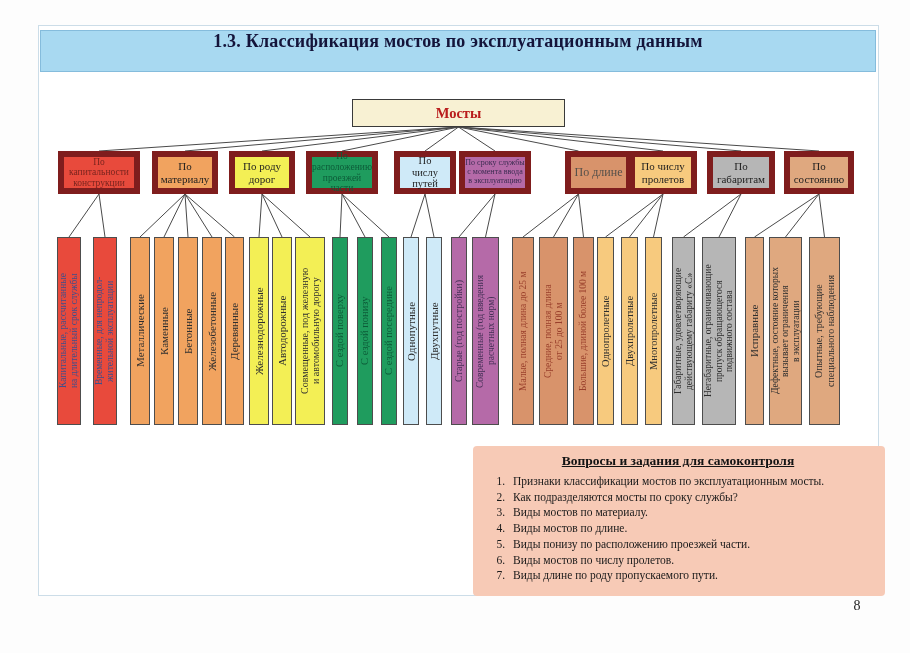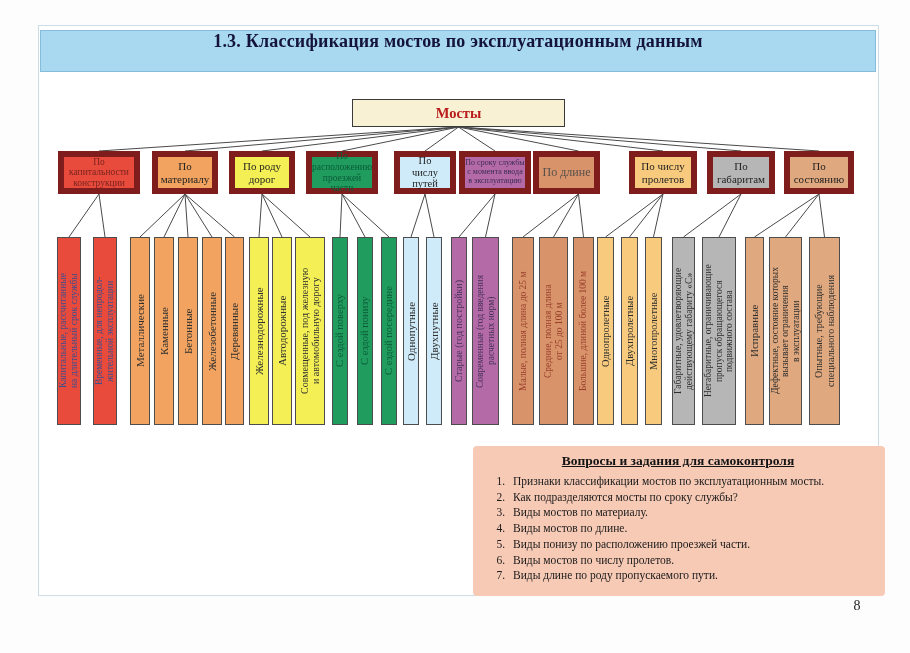--- a/index.html
+++ b/index.html
@@ -156,21 +156,21 @@
 с момента ввода
 в эксплуатацию</span>
       </div>
       <div class="leaf" style="left: 451px; width: 16px; font-size: 10px; background: rgb(181, 106, 168); color: rgb(70, 48, 87);">
         <span>Старые (год постройки)</span>
       </div>
       <div class="leaf" style="left: 472px; width: 27px; font-size: 9.5px; background: rgb(181, 106, 168); color: rgb(70, 48, 87);">
         <span>Современные (год введения
 расчетных норм)</span>
       </div>
-      <div class="cat" style="left: 533px; width: 67px; font-size: 12px; background: rgb(216, 147, 107); color: rgb(85, 80, 74);">
+      <div class="cat" style="left: 565px; width: 67px; font-size: 12px; background: rgb(216, 147, 107); color: rgb(85, 80, 74);">
         <span>По длине</span>
       </div>
       <div class="leaf" style="left: 512px; width: 22px; font-size: 9.5px; background: rgb(216, 147, 107); color: rgb(153, 63, 43);">
         <span>Малые, полная длина до 25 м</span>
       </div>
       <div class="leaf" style="left: 539px; width: 29px; font-size: 9.5px; background: rgb(216, 147, 107); color: rgb(153, 63, 43);">
         <span>Средние, полная длина
 от 25 до 100 м</span>
       </div>
       <div class="leaf" style="left: 573px; width: 21px; font-size: 9.5px; background: rgb(216, 147, 107); color: rgb(153, 63, 43);">

